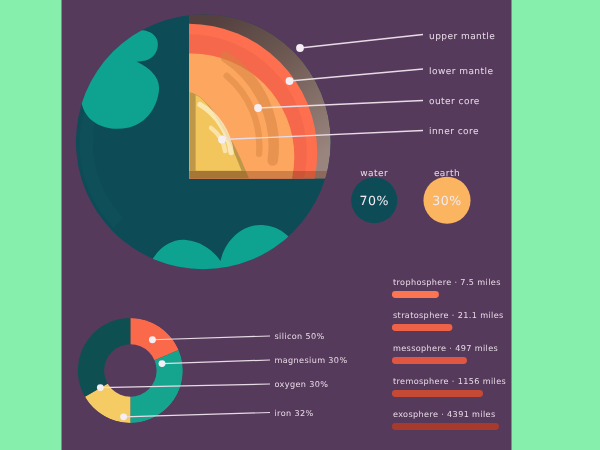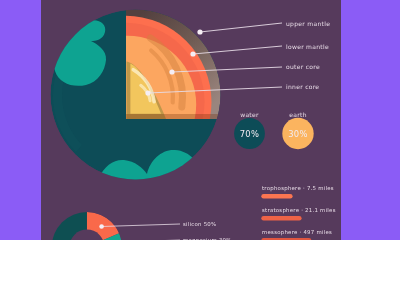--- a/index.html
+++ b/index.html
@@ -1,18 +1,18 @@
 <!DOCTYPE html>
 <html><head>
 <meta charset="utf-8">
 <style>
   html,body{margin:0;padding:0;background:#ffffff;}
   body{width:400px;height:300px;overflow:hidden;
        font-family:"DejaVu Sans",sans-serif;}
-  #stage{position:relative;width:400px;height:240px;background:#8b5cf6;overflow:hidden;}
+  #stage{position:relative;width:400px;height:300px;background:#86efac;overflow:hidden;}
   svg#art{display:block;position:absolute;left:0;top:0;}
   text{font-family:"DejaVu Sans",sans-serif;}
   .callout-label{font-size:6px;fill:#e7dbe6;letter-spacing:0.3px;}
   .pie-label{font-size:5.4px;fill:#e7dbe6;letter-spacing:0.25px;}
   .atm-label{font-size:5.4px;fill:#e7dbe6;letter-spacing:0.25px;}
   .badge-name{font-size:6px;fill:#e7dbe6;letter-spacing:0.3px;}
   .badge-value{font-size:8.4px;fill:#f2ebf1;letter-spacing:0.3px;}
 </style>
 </head>
 <body>

